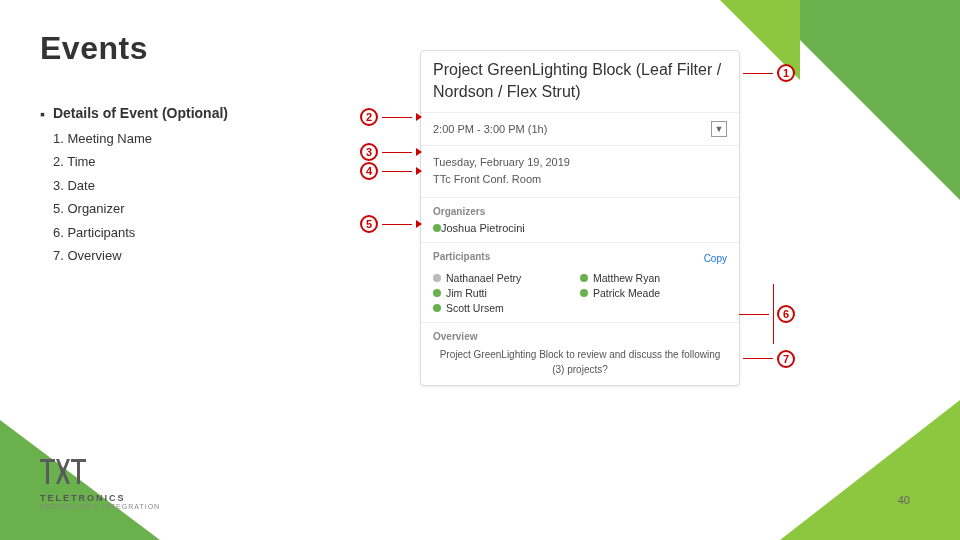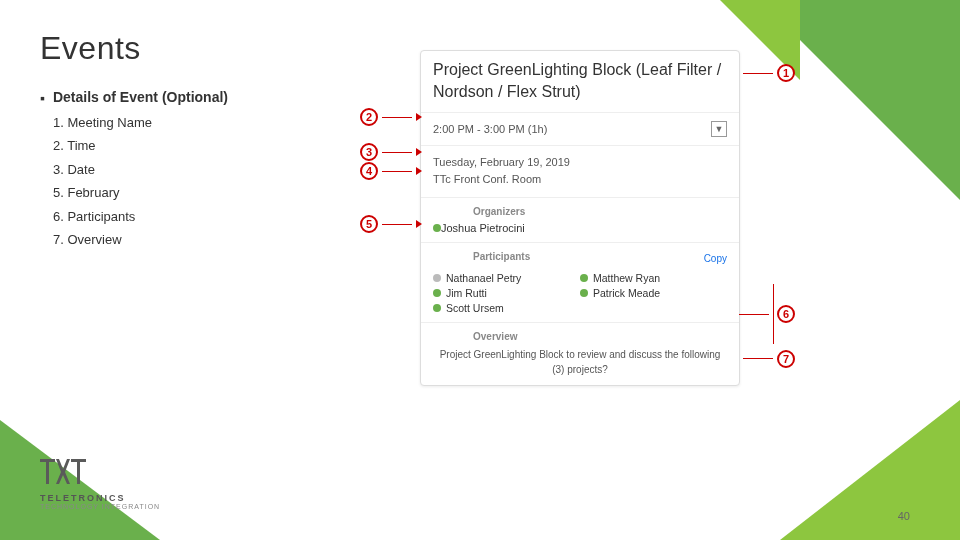--- a/index.html
+++ b/index.html
@@ -67,23 +67,23 @@
     }
 
     
     .left-panel {
       width: 340px;
       flex-shrink: 0;
     }
 
     .page-title {
       font-size: 32px;
-      font-weight: 400;
-      color: #333;
-      margin-bottom: 22px;
+      font-weight: 700;
+      color: #333;
+      margin-bottom: 38px;
       letter-spacing: 0.5px;
     }
 
     .details-section {
       display: flex;
       align-items: flex-start;
       margin-top: 20px;
     }
 
     .bullet {
@@ -202,21 +202,20 @@
       color: #555;
       line-height: 1.6;
     }
 
     .section-label {
       font-size: 10px;
       color: #888;
       font-weight: 600;
       margin-bottom: 5px;
       text-transform: none;
-      margin-left: 40px;
     }
 
     .organizer-row {
       display: flex;
       align-items: center;
     }
 
     .dot-green {
       width: 8px;
       height: 8px;
@@ -282,21 +281,21 @@
       justify-content: center;
       font-size: 11px;
       font-weight: bold;
       color: #cc0000;
       background: #fff;
       flex-shrink: 0;
     }
 
     .page-number {
       position: absolute;
-      bottom: 18px;
+      bottom: 34px;
       right: 50px;
       font-size: 11px;
       color: #666;
       z-index: 1;
     }
   </style>
 </head>
 <body>
 
 <div class="bg-green-top-right"></div>
@@ -317,21 +316,21 @@
           <li class="details-list-item">
             <span>1. </span><span>Meeting Name</span>
           </li>
           <li class="details-list-item">
             <span>2. </span><span>Time</span>
           </li>
           <li class="details-list-item">
             <span>3. </span><span>Date</span>
           </li>
           <li class="details-list-item">
-            <span>5. </span><span>February</span>
+            <span>5. </span><span>Organizer</span>
           </li>
           <li class="details-list-item">
             <span>6. </span><span>Participants</span>
           </li>
           <li class="details-list-item">
             <span>7. </span><span>Overview</span>
           </li>
         </ol>
       </div>
     </div>

